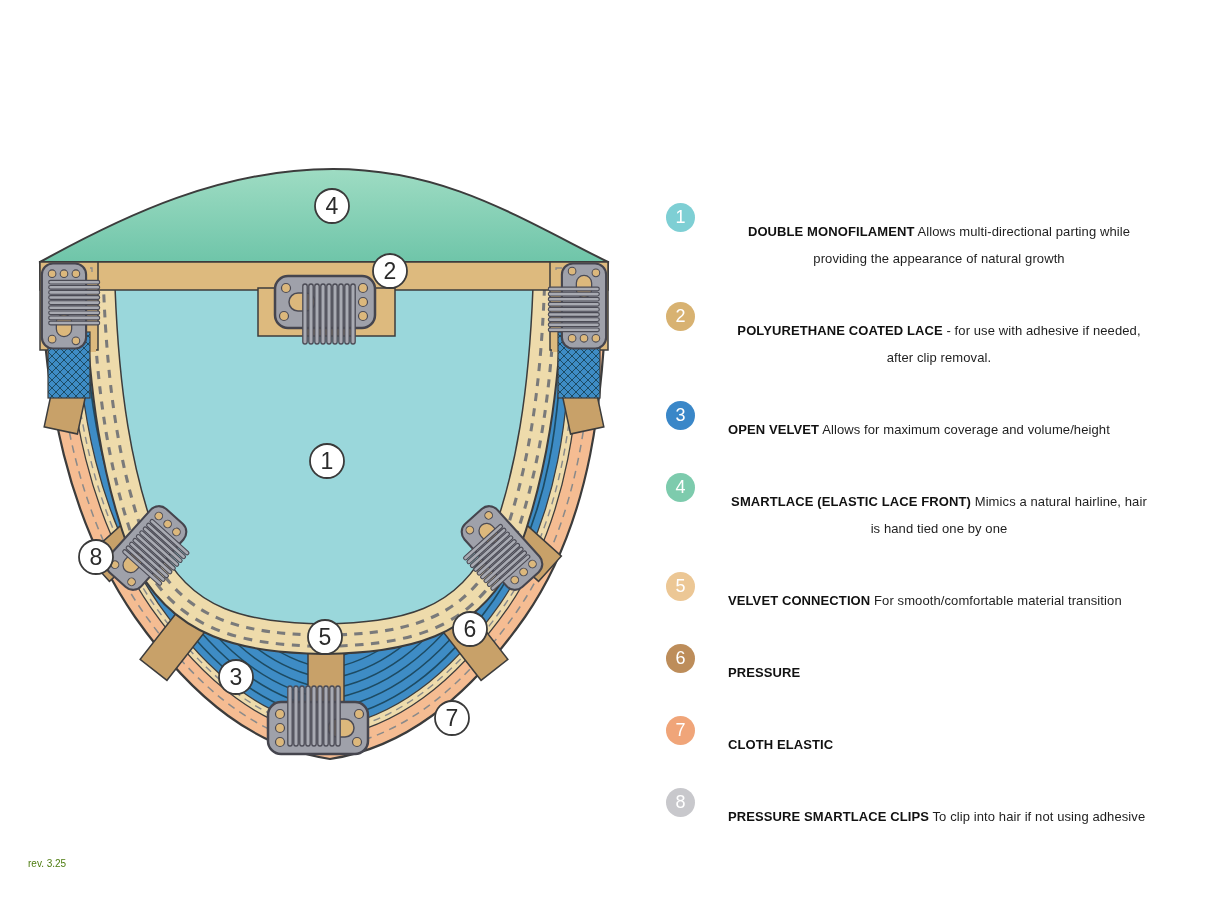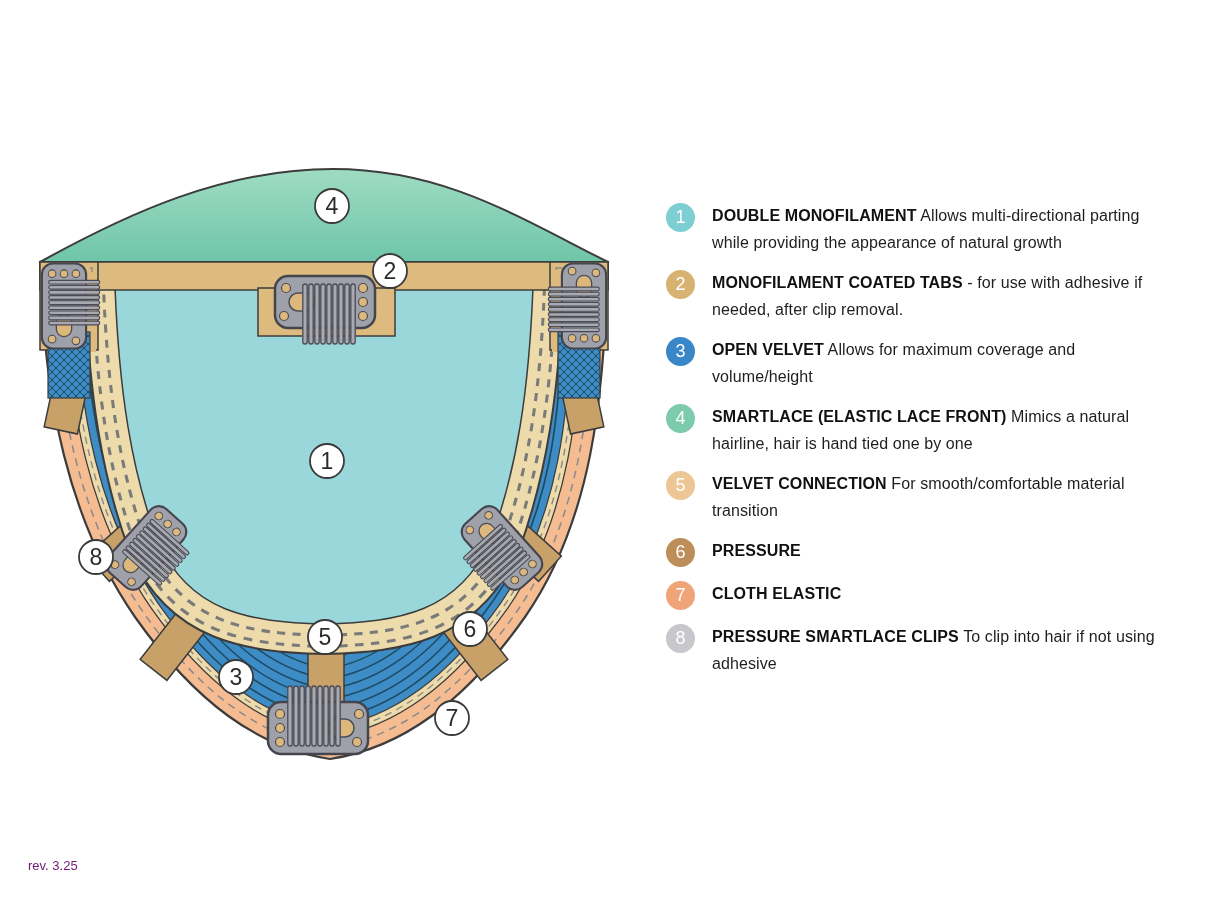--- a/index.html
+++ b/index.html
@@ -17,28 +17,29 @@
     display:flex;flex-direction:column;gap:13px;
   }
   .legend-row{display:flex;align-items:flex-start;gap:17px;}
   .badge{
     flex:0 0 auto;width:29px;height:29px;border-radius:50%;
     color:#ffffff;font-size:18px;font-weight:300;
     display:flex;align-items:center;justify-content:center;
     margin-top:1px;
   }
   .legend-text{
-    margin:0;font-size:16px;line-height:27px;color:#1e1e1e;
+    margin:16px;font-size:13px;line-height:27px;color:#1e1e1e;
     letter-spacing:0.1px;
+    text-align:center;
   }
   .legend-text b{font-weight:700;color:#111111;}
 
   .revision{
     position:absolute;left:28px;top:858px;
-    font-size:13px;color:#701a75;
+    font-size:10px;color:#4d7c0f;
   }
   .callout-circle{fill:#ffffff;stroke:#3a3a3a;stroke-width:1.8;}
   .callout-num{fill:#2b2b2b;font-size:23px;font-weight:300;text-anchor:middle;}
 </style>
 </head>
 <body>
 
 <div class="stage">
 
 
@@ -191,21 +192,21 @@
 
 <div class="legend">
 
   <div class="legend-row">
     <div class="badge" style="background-color: rgb(126, 207, 212);">1</div>
     <p class="legend-text"><b>DOUBLE MONOFILAMENT</b> <span>Allows multi-directional parting while providing the appearance of natural growth</span></p>
   </div>
 
   <div class="legend-row">
     <div class="badge" style="background-color: rgb(216, 178, 113);">2</div>
-    <p class="legend-text"><b>MONOFILAMENT COATED TABS</b> <span>- for use with adhesive if needed, after clip removal.</span></p>
+    <p class="legend-text"><b>POLYURETHANE COATED LACE</b> <span>- for use with adhesive if needed, after clip removal.</span></p>
   </div>
 
   <div class="legend-row">
     <div class="badge" style="background-color: rgb(58, 135, 200);">3</div>
     <p class="legend-text"><b>OPEN VELVET</b> <span>Allows for maximum coverage and volume/height</span></p>
   </div>
 
   <div class="legend-row">
     <div class="badge" style="background-color: rgb(125, 203, 173);">4</div>
     <p class="legend-text"><b>SMARTLACE (ELASTIC LACE FRONT)</b> <span>Mimics a natural hairline, hair is hand tied one by one</span></p>

